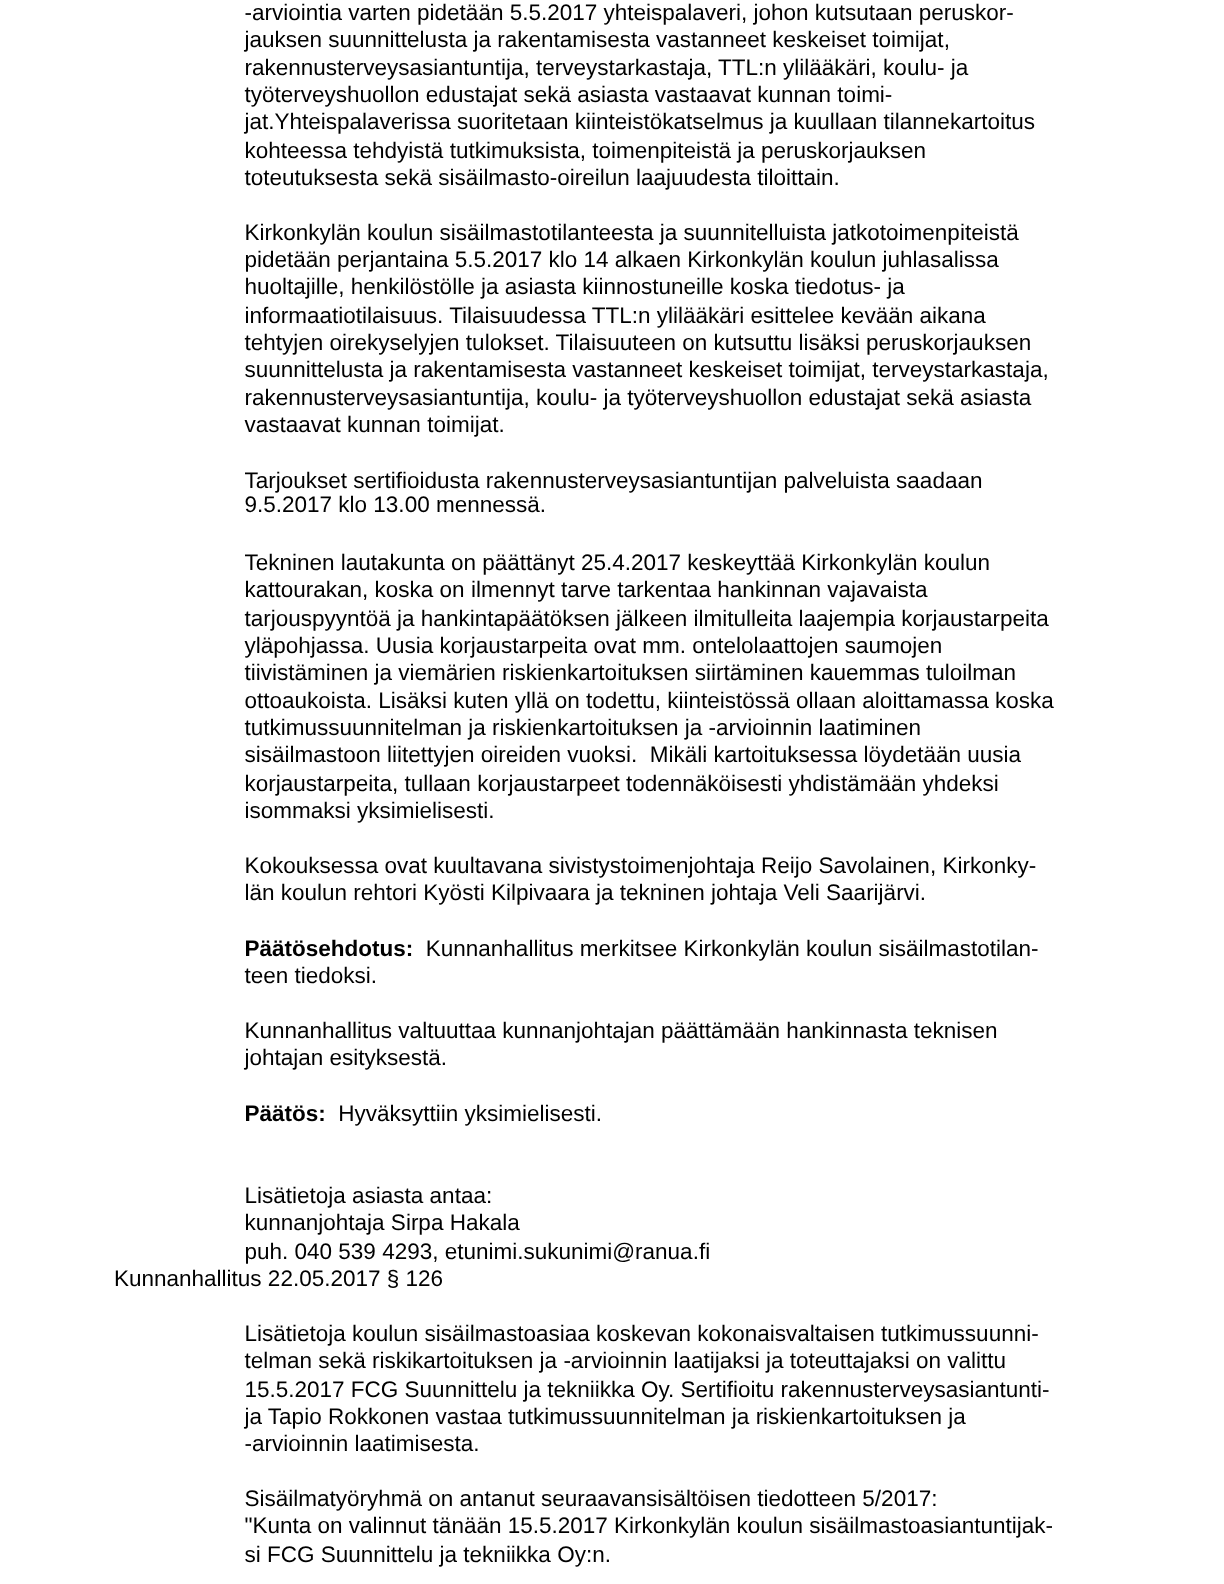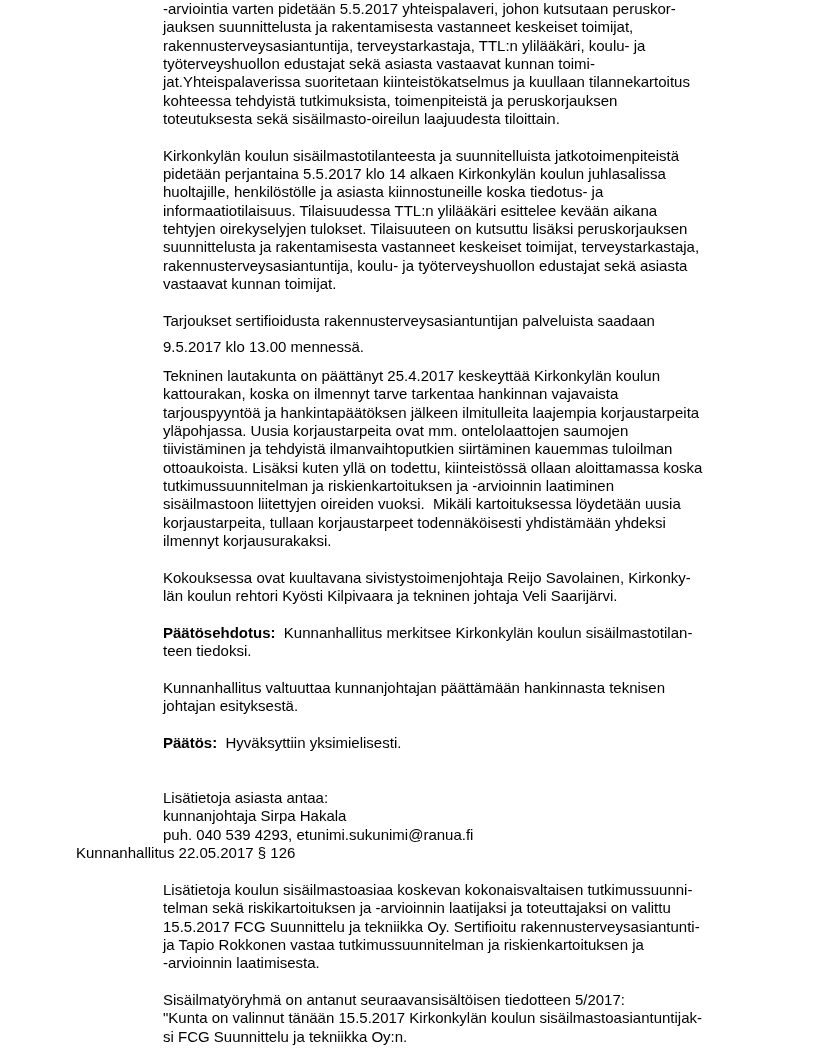--- a/index.html
+++ b/index.html
@@ -49,34 +49,34 @@
     <div class="line body-text" style="top:183px">huoltajille, henkilöstölle ja asiasta kiinnostuneille koska tiedotus- ja</div>
     <div class="line body-text" style="top:202px">informaatiotilaisuus. Tilaisuudessa TTL:n ylilääkäri esittelee kevään aikana</div>
     <div class="line body-text" style="top:220px">tehtyjen oirekyselyjen tulokset. Tilaisuuteen on kutsuttu lisäksi peruskorjauksen</div>
     <div class="line body-text" style="top:238px">suunnittelusta ja rakentamisesta vastanneet keskeiset toimijat, terveystarkastaja,</div>
     <div class="line body-text" style="top:257px">rakennusterveysasiantuntija, koulu- ja työterveyshuollon edustajat sekä asiasta</div>
     <div class="line body-text" style="top:275px">vastaavat kunnan toimijat.</div>
   </div>
 
   <div>
     <div class="line body-text" style="top:312px">Tarjoukset sertifioidusta rakennusterveysasiantuntijan palveluista saadaan</div>
-    <div class="line body-text" style="top:338px">9.5.2017 klo 13.00 mennessä.</div>
+    <div class="line body-text" style="top:328px">9.5.2017 klo 13.00 mennessä.</div>
   </div>
 
   <div>
     <div class="line body-text" style="top:367px">Tekninen lautakunta on päättänyt 25.4.2017 keskeyttää Kirkonkylän koulun</div>
     <div class="line body-text" style="top:385px">kattourakan, koska on ilmennyt tarve tarkentaa hankinnan vajavaista</div>
     <div class="line body-text" style="top:404px">tarjouspyyntöä ja hankintapäätöksen jälkeen ilmitulleita laajempia korjaustarpeita</div>
     <div class="line body-text" style="top:422px">yläpohjassa. Uusia korjaustarpeita ovat mm. ontelolaattojen saumojen</div>
-    <div class="line body-text" style="top:440px">tiivistäminen ja tehdyistä ilmanvaihtoputkien siirtäminen kauemmas tuloilman</div>
+    <div class="line body-text" style="top:440px">tiivistäminen ja viemärien riskienkartoituksen siirtäminen kauemmas tuloilman</div>
     <div class="line body-text" style="top:459px">ottoaukoista. Lisäksi kuten yllä on todettu, kiinteistössä ollaan aloittamassa koska</div>
     <div class="line body-text" style="top:477px">tutkimussuunnitelman ja riskienkartoituksen ja -arvioinnin laatiminen</div>
     <div class="line body-text" style="top:495px">sisäilmastoon liitettyjen oireiden vuoksi.  Mikäli kartoituksessa löydetään uusia</div>
     <div class="line body-text" style="top:514px">korjaustarpeita, tullaan korjaustarpeet todennäköisesti yhdistämään yhdeksi</div>
-    <div class="line body-text" style="top:532px">ilmennyt korjausurakaksi.</div>
+    <div class="line body-text" style="top:532px">isommaksi yksimielisesti.</div>
   </div>
 
   <div>
     <div class="line body-text" style="top:569px">Kokouksessa ovat kuultavana sivistystoimenjohtaja Reijo Savolainen, Kirkonky-</div>
     <div class="line body-text" style="top:587px">län koulun rehtori Kyösti Kilpivaara ja tekninen johtaja Veli Saarijärvi.</div>
   </div>
 
   <div>
     <div class="line body-text" style="top:624px"><span class="label">Päätösehdotus:</span><span>  Kunnanhallitus merkitsee Kirkonkylän koulun sisäilmastotilan-</span></div>
     <div class="line body-text" style="top:642px">teen tiedoksi.</div>

